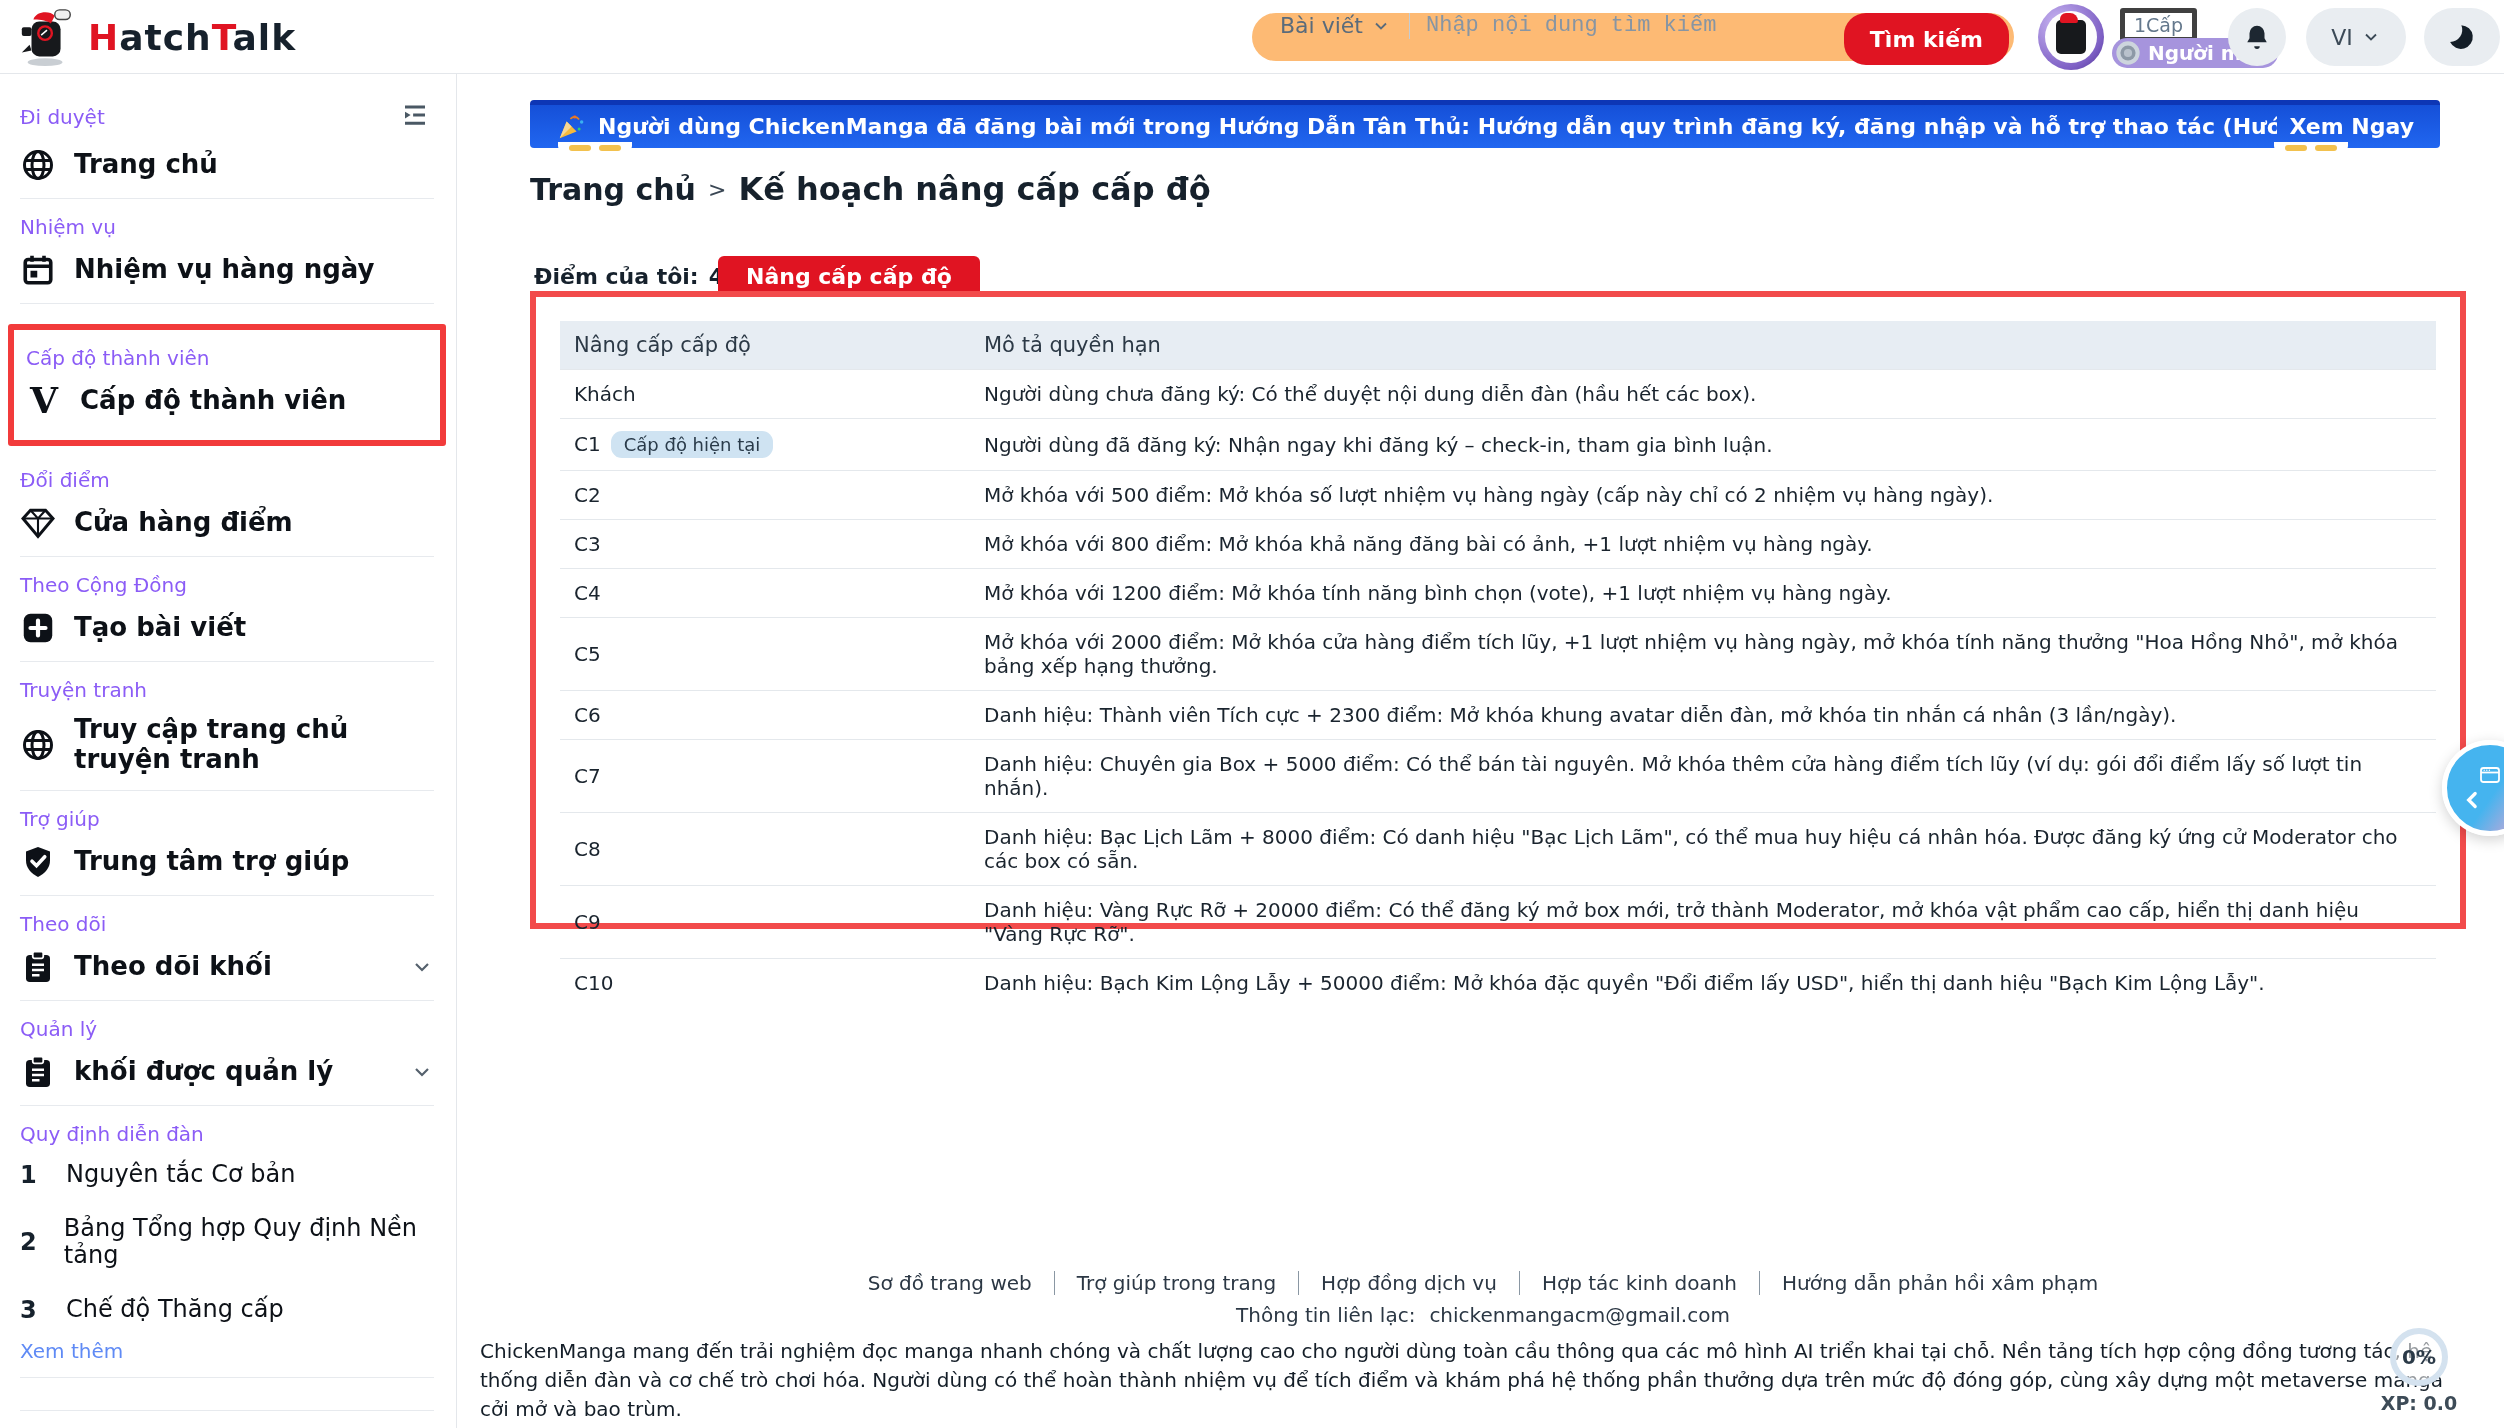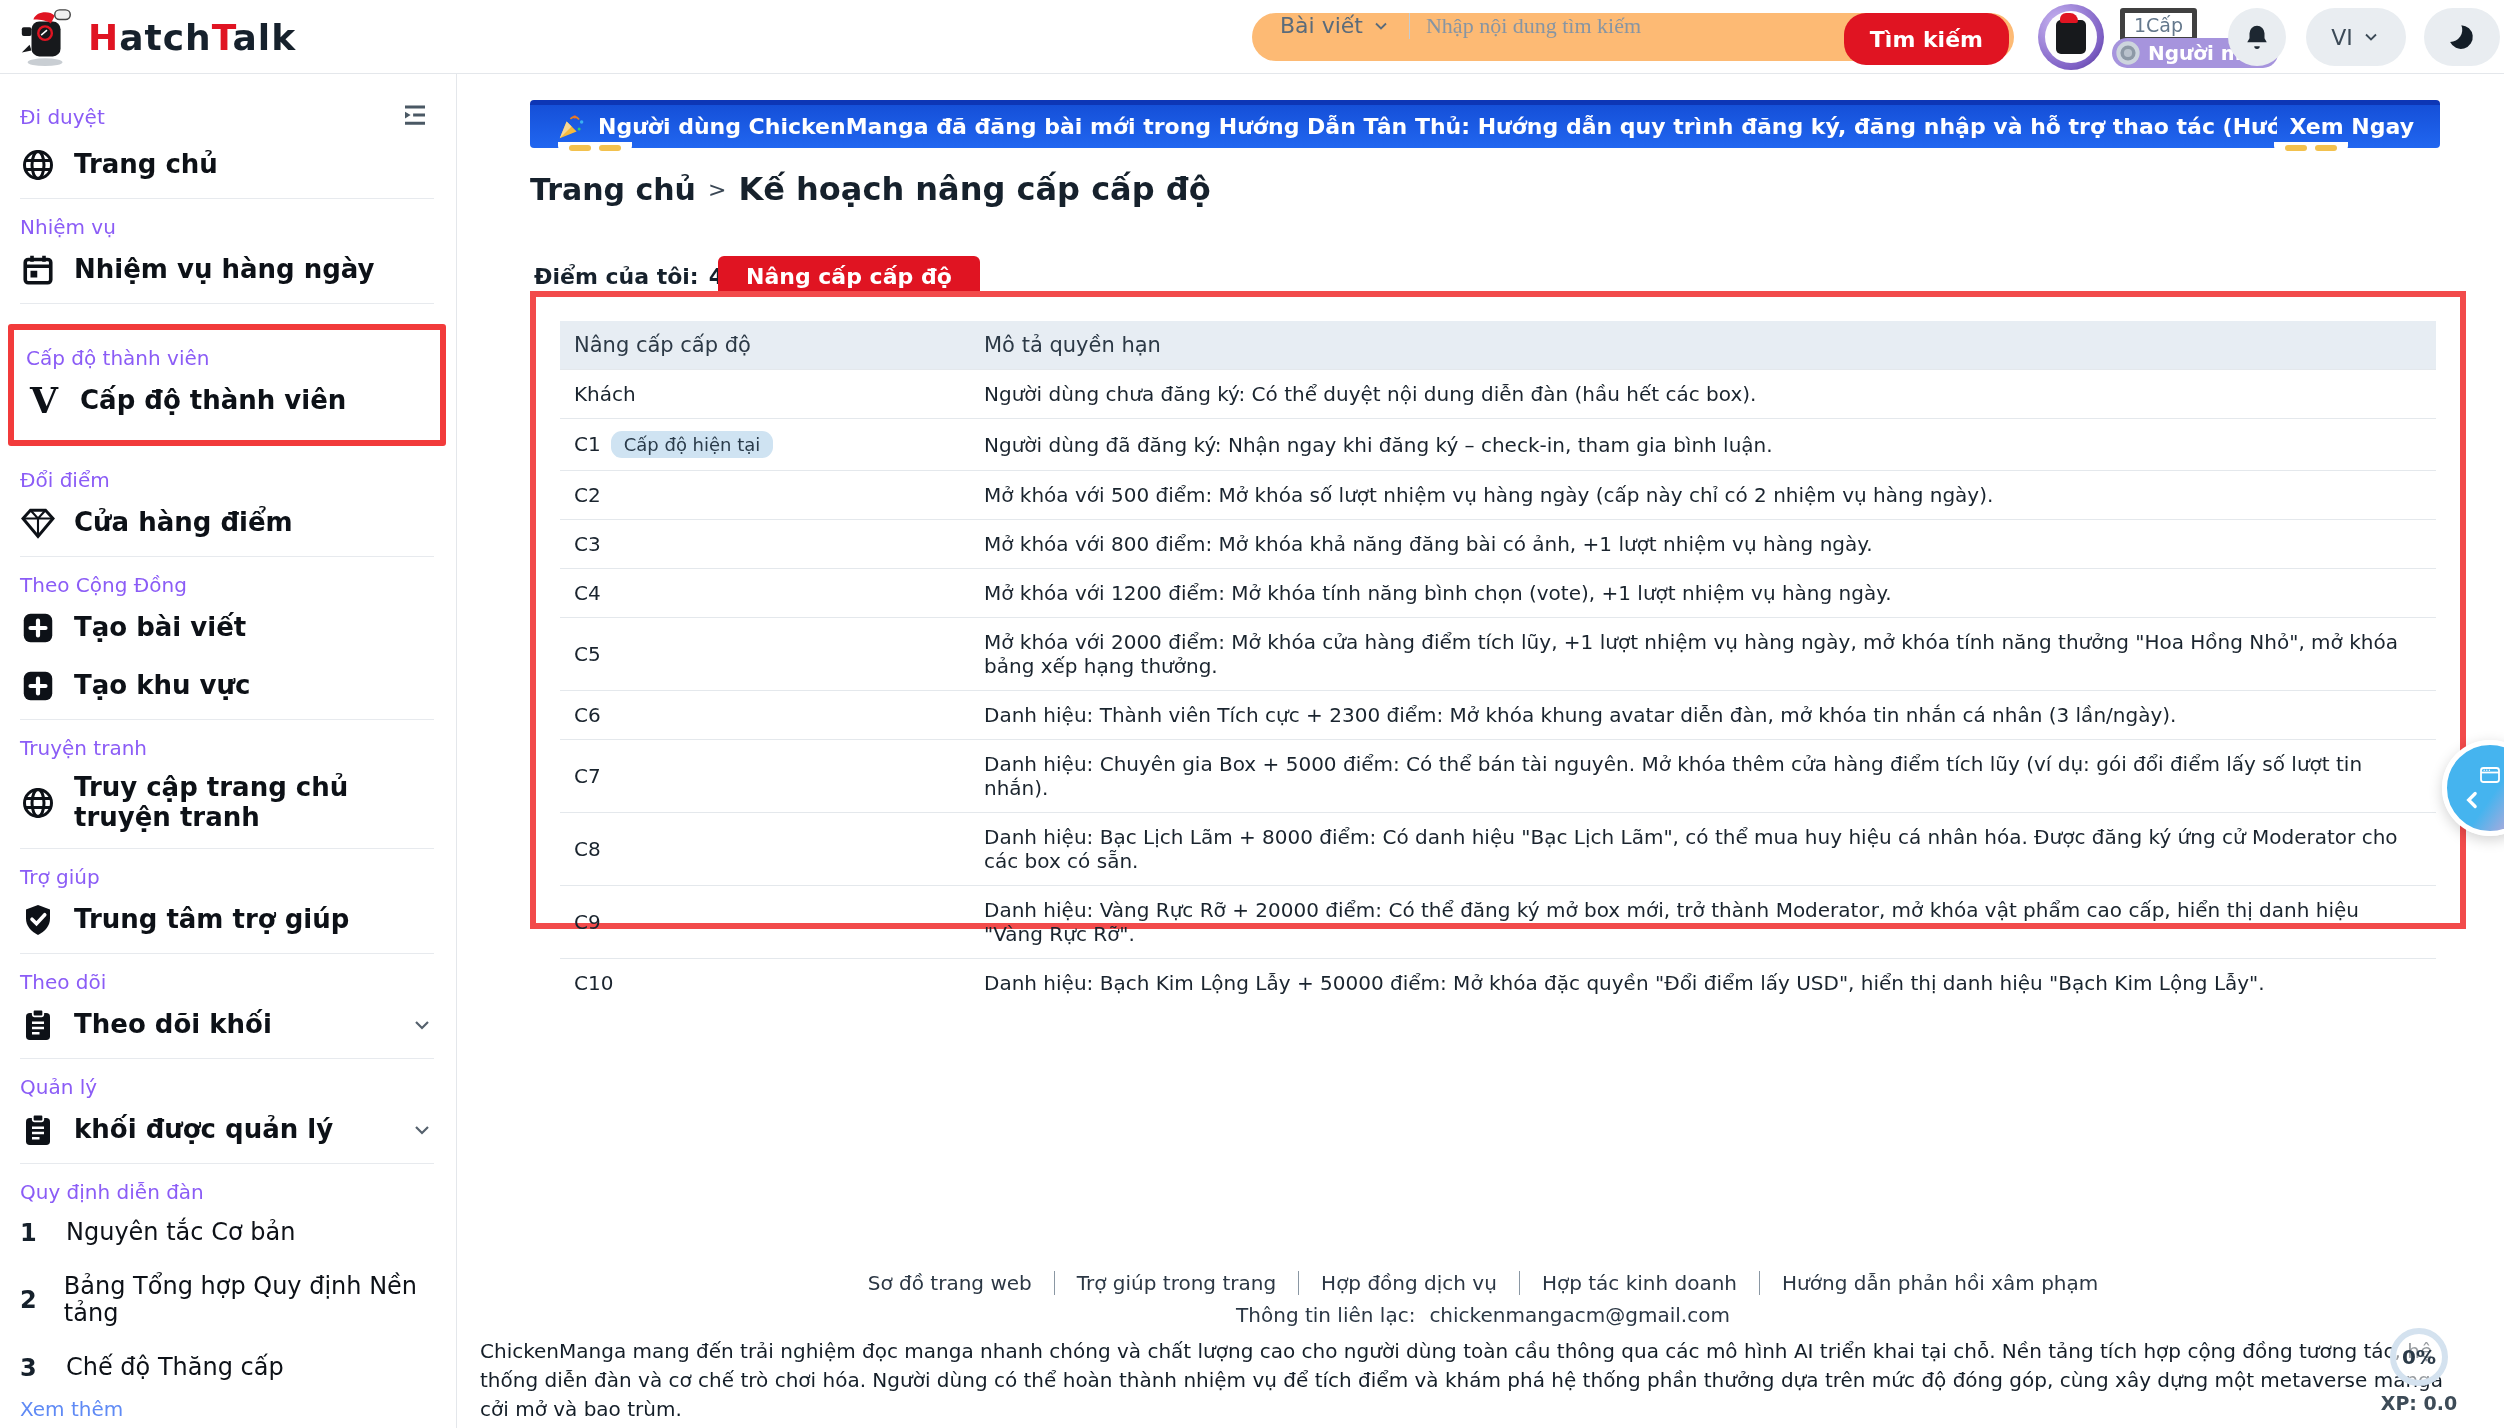--- a/index.html
+++ b/index.html
@@ -15,21 +15,21 @@
   .logo svg { width:62px; height:62px; }
   .brand { font-size:36px; font-weight:bold; letter-spacing:1px; }
   .brand .red { color:var(--accent-red,#e01422); }
   .search { position:absolute; left:1252px; top:13px; width:762px; height:48px;
             background:#fdba74; border-radius:24px; display:flex; align-items:flex-start; }
   .search-cat { display:flex; align-items:center; gap:8px; padding:0 18px 0 28px;
                 color:#5a6b7b; font-size:22px; cursor:pointer; }
   .search-cat .chev svg { width:20px; height:20px; color:#5a6b7b; display:block; }
   .search-div { width:1px; height:26px; background:#c3ccd4; }
   .search input { flex:1; border:none; outline:none; background:transparent; font-size:22px;
-                  padding:0 16px; color:#333; font-family:Liberation Serif, serif; }
+                  padding:0 16px; color:#333; font-family:Liberation Mono, monospace; }
   .search input::placeholder { color:#8795a3; }
   .search-btn { height:52px; margin-right:5px; padding:0 26px; background:var(--accent-red,#e01422);
                 color:#fff; border:none; border-radius:22px; font-size:22px; font-weight:bold;
                 cursor:pointer; font-family:inherit; }
   .avatar { position:absolute; left:2038px; top:4px; width:66px; height:66px; border-radius:50%;
             background:radial-gradient(circle at 30% 30%, #c9b6f2, #7d5fc4 70%, #4a2d8f);
             display:flex; align-items:center; justify-content:center; }
   .avatar-in { width:52px; height:52px; border-radius:50%; background:#fdfdfd;
                display:flex; align-items:center; justify-content:center; }
   .avatar-book { width:30px; height:34px; background:#17191c; border-radius:5px; position:relative; }
@@ -261,29 +261,20 @@
         </div>
         <div class="side-item">
           <span class="ic">
             <svg viewBox="0 0 24 24">
               <rect x="2.5" y="2.5" width="19" height="19" rx="4.5" fill="currentColor"></rect>
               <path d="M12 7v10M7 12h10" stroke="#fff" stroke-width="2.8" stroke-linecap="round"></path>
             </svg>
           </span>
           <span class="lbl">Tạo bài viết</span>
         </div>
-        <div class="side-item">
-          <span class="ic">
-            <svg viewBox="0 0 24 24">
-              <rect x="2.5" y="2.5" width="19" height="19" rx="4.5" fill="currentColor"></rect>
-              <path d="M12 7v10M7 12h10" stroke="#fff" stroke-width="2.8" stroke-linecap="round"></path>
-            </svg>
-          </span>
-          <span class="lbl">Tạo khu vực</span>
-        </div>
       </div>
       <div class="side-section">
         <div class="side-label-row">
           <span class="side-label">Truyện tranh</span>
         </div>
         <div class="side-item">
           <span class="ic">
             <svg viewBox="0 0 24 24" fill="none" stroke="currentColor" stroke-width="2">
               <circle cx="12" cy="12" r="9"></circle>
               <ellipse cx="12" cy="12" rx="4" ry="9"></ellipse>

